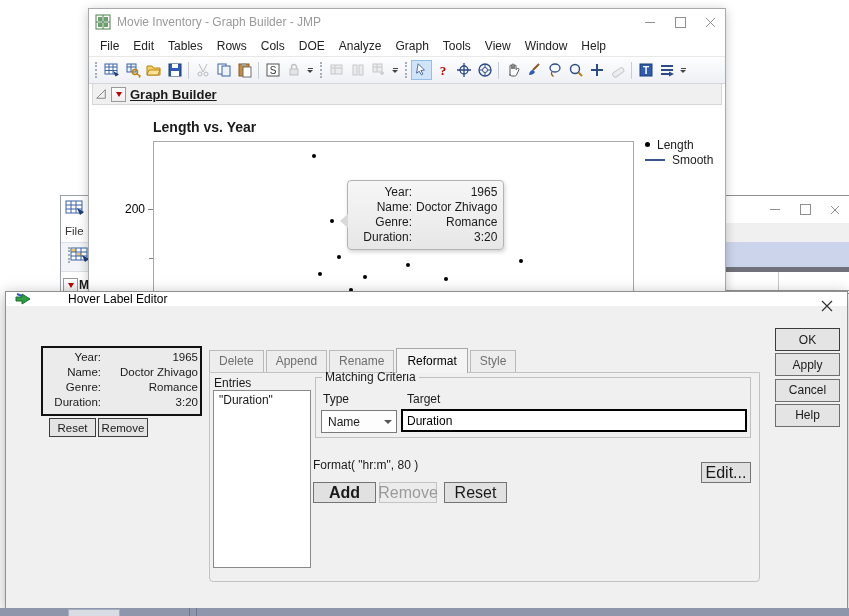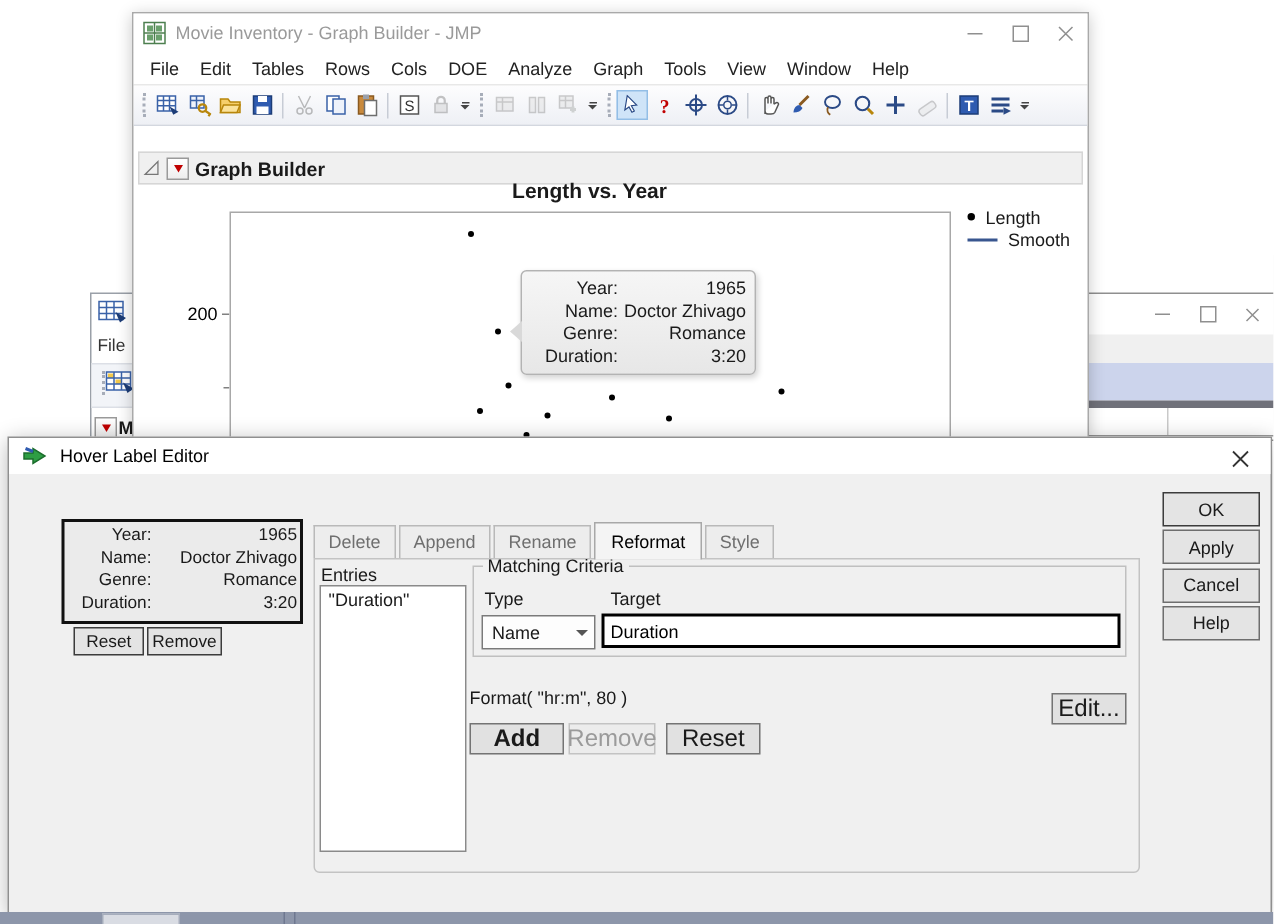--- a/index.html
+++ b/index.html
@@ -29,21 +29,21 @@
   .ti.dis{opacity:.42;filter:grayscale(.9);}
   .ovf{display:flex;flex-direction:column;align-items:center;margin:0 3px;gap:1px;}
   .ovf .bar{width:5px;height:1px;background:#444;}
   .ovf .tri{width:0;height:0;border-left:3px solid transparent;border-right:3px solid transparent;border-top:3px solid #444;}
 
   .panel-header{background:#f0f0f0;border:1px solid #d6d6d6;display:flex;align-items:center;gap:4px;padding-left:2px;}
   .panel-header b{font-size:13px;}
   .red-tri-btn{width:13px;height:13px;background:linear-gradient(#fff,#eee);border:1px solid #9a9a9a;
                display:flex;align-items:center;justify-content:center;}
   .red-tri{width:0;height:0;border-left:3.5px solid transparent;border-right:3.5px solid transparent;border-top:5px solid #c00000;}
-  .chart-title{font-size:14px;font-weight:bold;text-align:center;}
+  .chart-title{font-size:14px;font-weight:bold;}
   #plot-area{background:#fff;border:1px solid #a8a8a8;}
   .pt{position:absolute;width:4px;height:4px;border-radius:50%;background:#000;}
   .tick{position:absolute;background:#808080;height:1px;}
   .y-lab{position:absolute;text-align:right;color:#000;}
   .legend-row{display:flex;align-items:center;gap:7px;height:15px;}
   .legend-dot{width:5px;height:5px;border-radius:50%;background:#000;}
   .legend-line{width:20px;height:2px;background:#39568f;}
 
   
   .hover-tip{position:absolute;left:193px;top:38px;width:145px;height:64px;
@@ -58,21 +58,21 @@
   
   #bg-left{left:60px;top:195px;width:150px;height:413px;z-index:1;background:#fff;border:1px solid #9aa0a8;}
   #bg-left .bl-toolbar{position:absolute;left:0;top:46px;width:100%;height:28px;background:#f2f4f8;
                        border-top:1px solid #dcdfe6;border-bottom:1px solid #dcdfe6;}
   #bg-right{left:721px;top:195px;width:128px;height:97px;z-index:1;background:#fff;border:1px solid #8f8f8f;border-right:none;}
   #bottom-strip{left:0;top:608px;width:849px;height:8px;z-index:6;}
 
   
   #dialog{left:5px;top:291px;width:841px;height:316px;z-index:5;background:#f0f0f0;border:1px solid #8f8f8f;
           box-shadow:0 3px 14px rgba(0,0,0,.3);}
-  #dialog .titlebar{background:#fff;height:24px;}
+  #dialog .titlebar{background:#fff;height:14px;gap:28px;}
   #dialog .ttl{color:#000;}
   .preview-box{position:absolute;left:35px;top:54px;width:155px;height:64px;background:#ebebeb;
                border:2px solid #111;padding:2px 2px 0 0;}
   .mini-btn{position:absolute;height:17px;background:#e4e4e4;border:1px solid #3c3c3c;
             font-size:11.5px;display:flex;align-items:center;justify-content:center;cursor:default;}
   .tabs{position:absolute;left:203px;top:57px;height:23px;display:flex;align-items:flex-end;}
   .tab{padding:3px 9px 4px 9px;border:1px solid #b9b9b9;border-bottom:none;background:#ededed;color:#6f6f6f;
        margin-right:2px;font-size:12px;position:relative;}
   .tab.active{background:#f4f4f4;color:#000;padding:5px 10px;z-index:4;margin-bottom:-1px;border-color:#a8a8a8;}
   .tab-panel{position:absolute;left:203px;top:80px;width:549px;height:208px;border:1px solid #c3c3c3;
@@ -359,21 +359,21 @@
             <path d="M2 4h12M2 8h12M2 12h8" stroke="#2b4a86" stroke-width="2"></path>
             <path d="M10 9.5l5 2.5-5 2.5z" fill="#2b4a86"></path>
           </svg>
         </div>
       <div class="ovf">
           <div class="bar"></div>
           <div class="tri"></div>
         </div>
     </div>
 
-    <div class="abs panel-header" style="left:3px;top:92px;width:626px;height:20px;">
+    <div class="abs panel-header" style="left:3px;top:74px;width:626px;height:20px;text-decoration:underline;">
       <svg width="12" height="12" viewBox="0 0 14 14">
           <path d="M2 12L12 12 12 2z" fill="none" stroke="#777"></path>
         </svg>
       <div class="red-tri-btn">
           <div class="red-tri"></div>
         </div>
       <b>Graph Builder</b>
     </div>
 
     <div class="abs chart-title" style="left:64px;top:110px;width:480px;">Length vs. Year</div>

